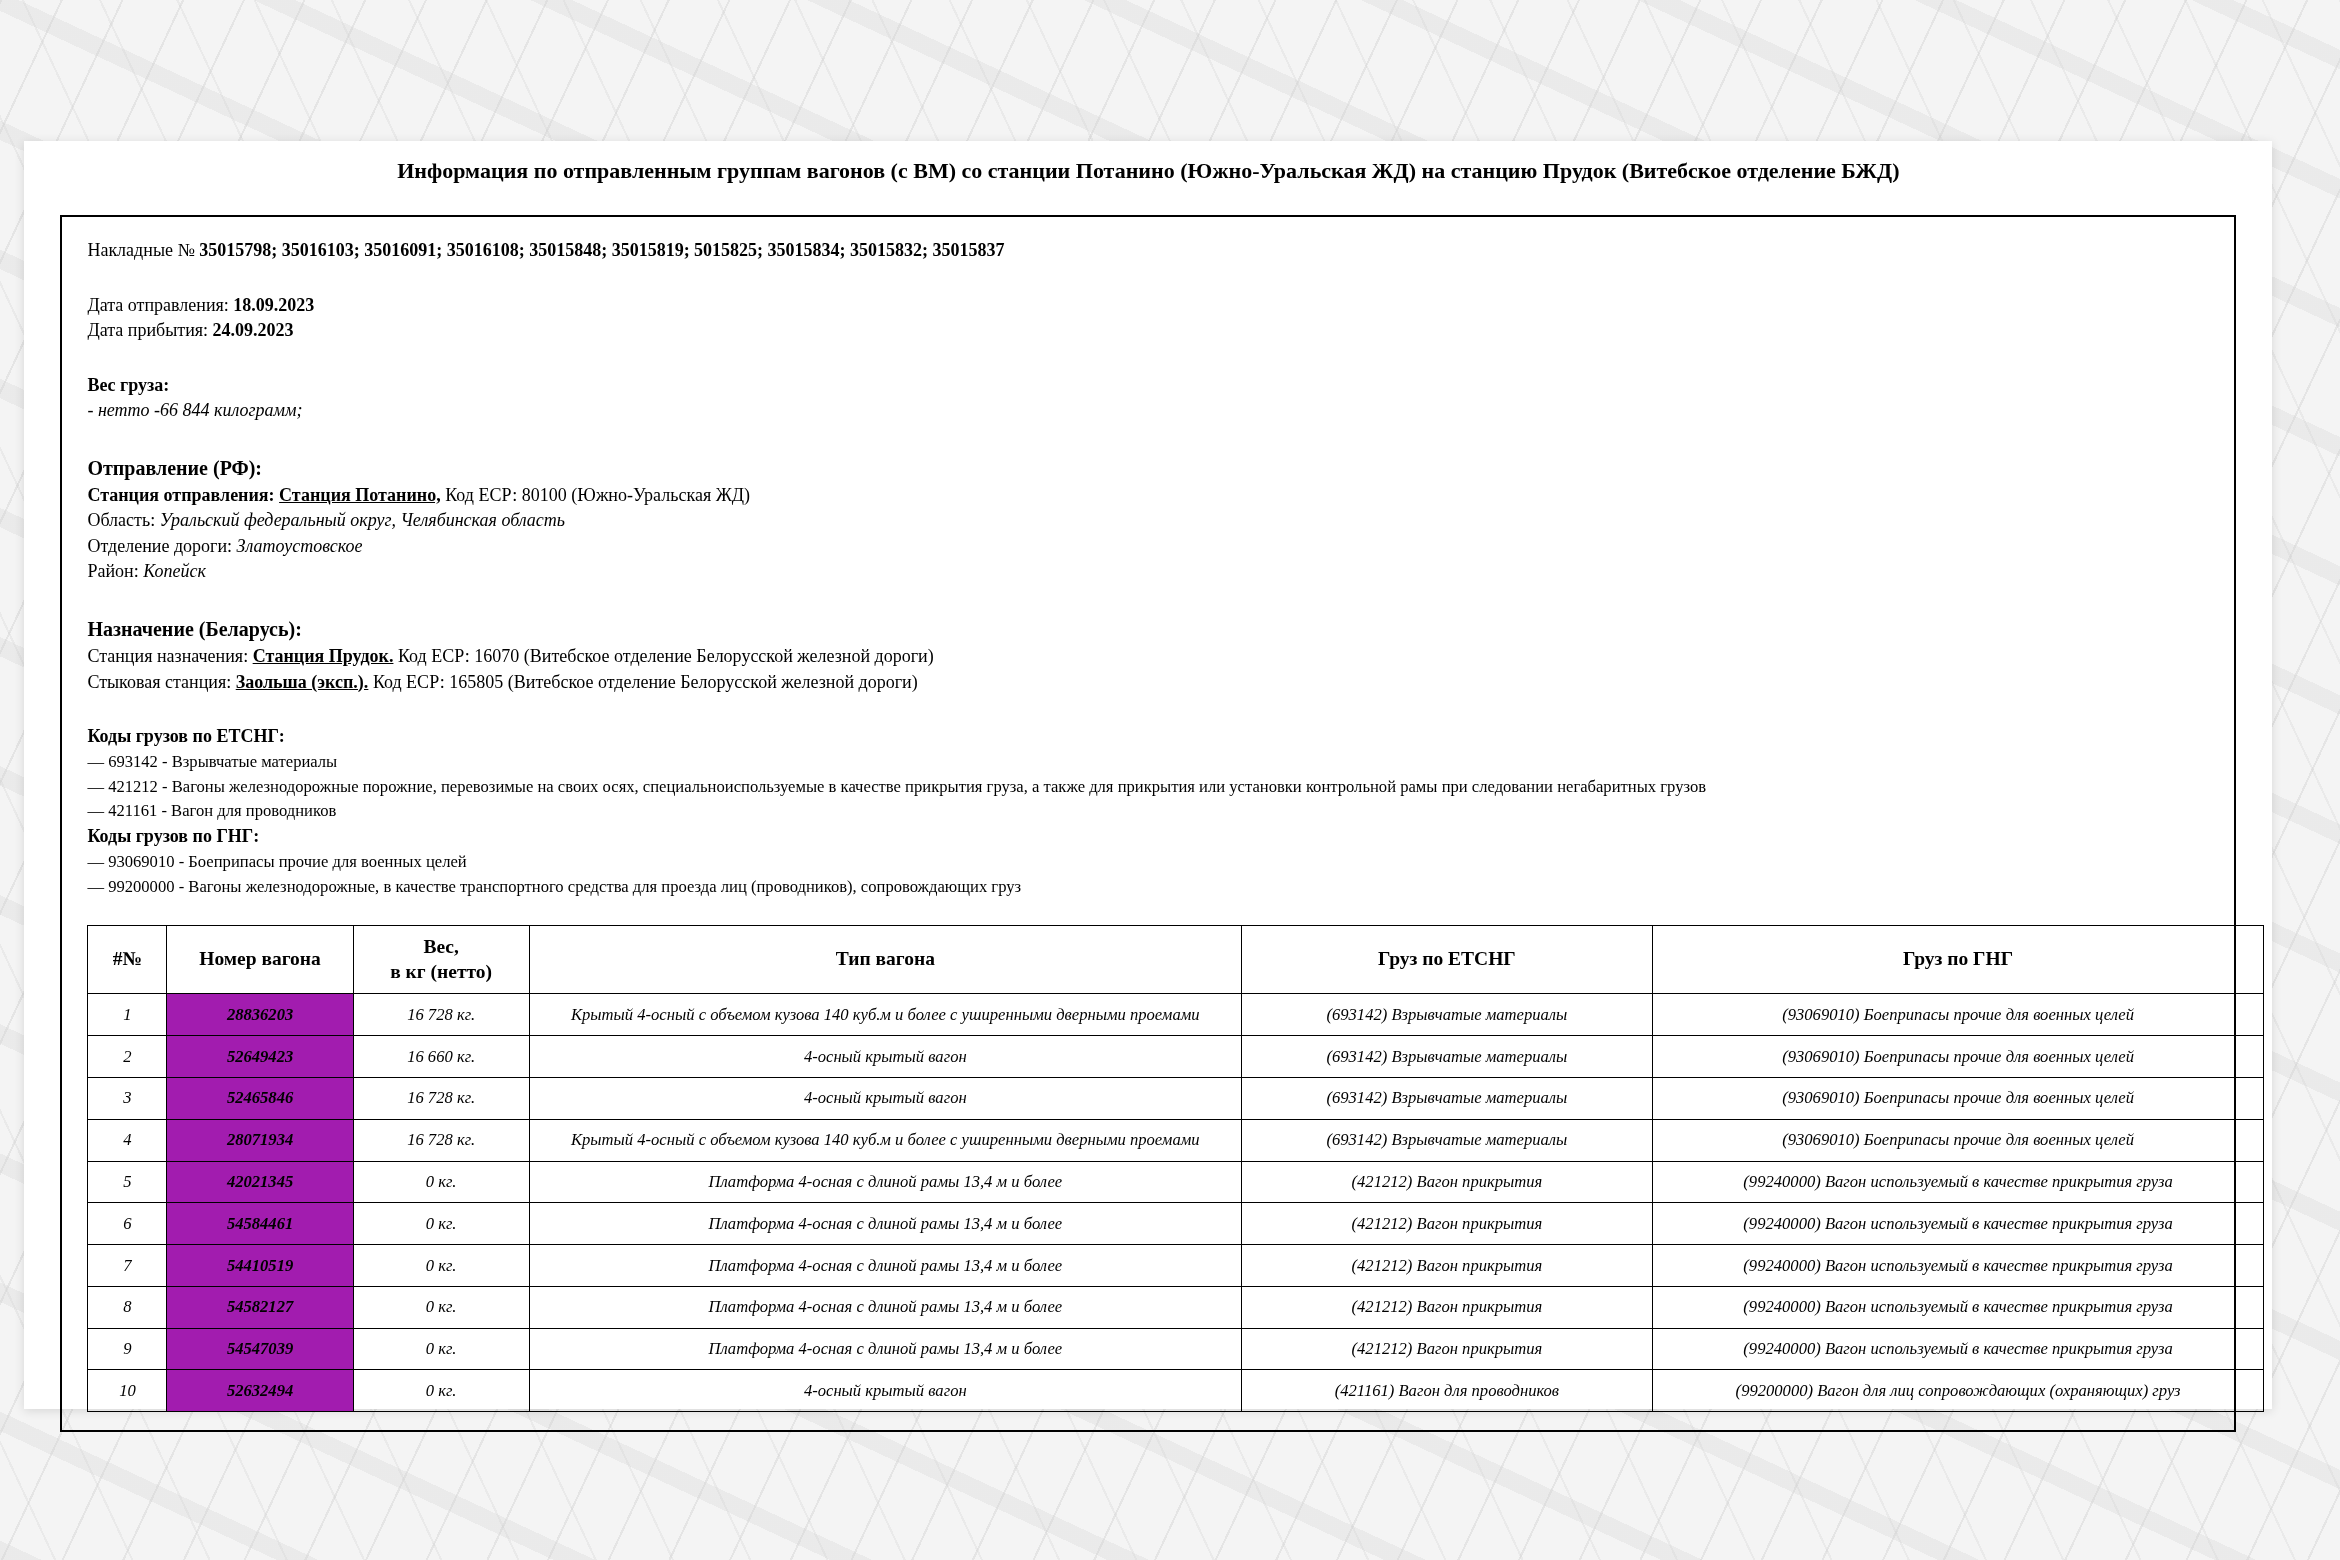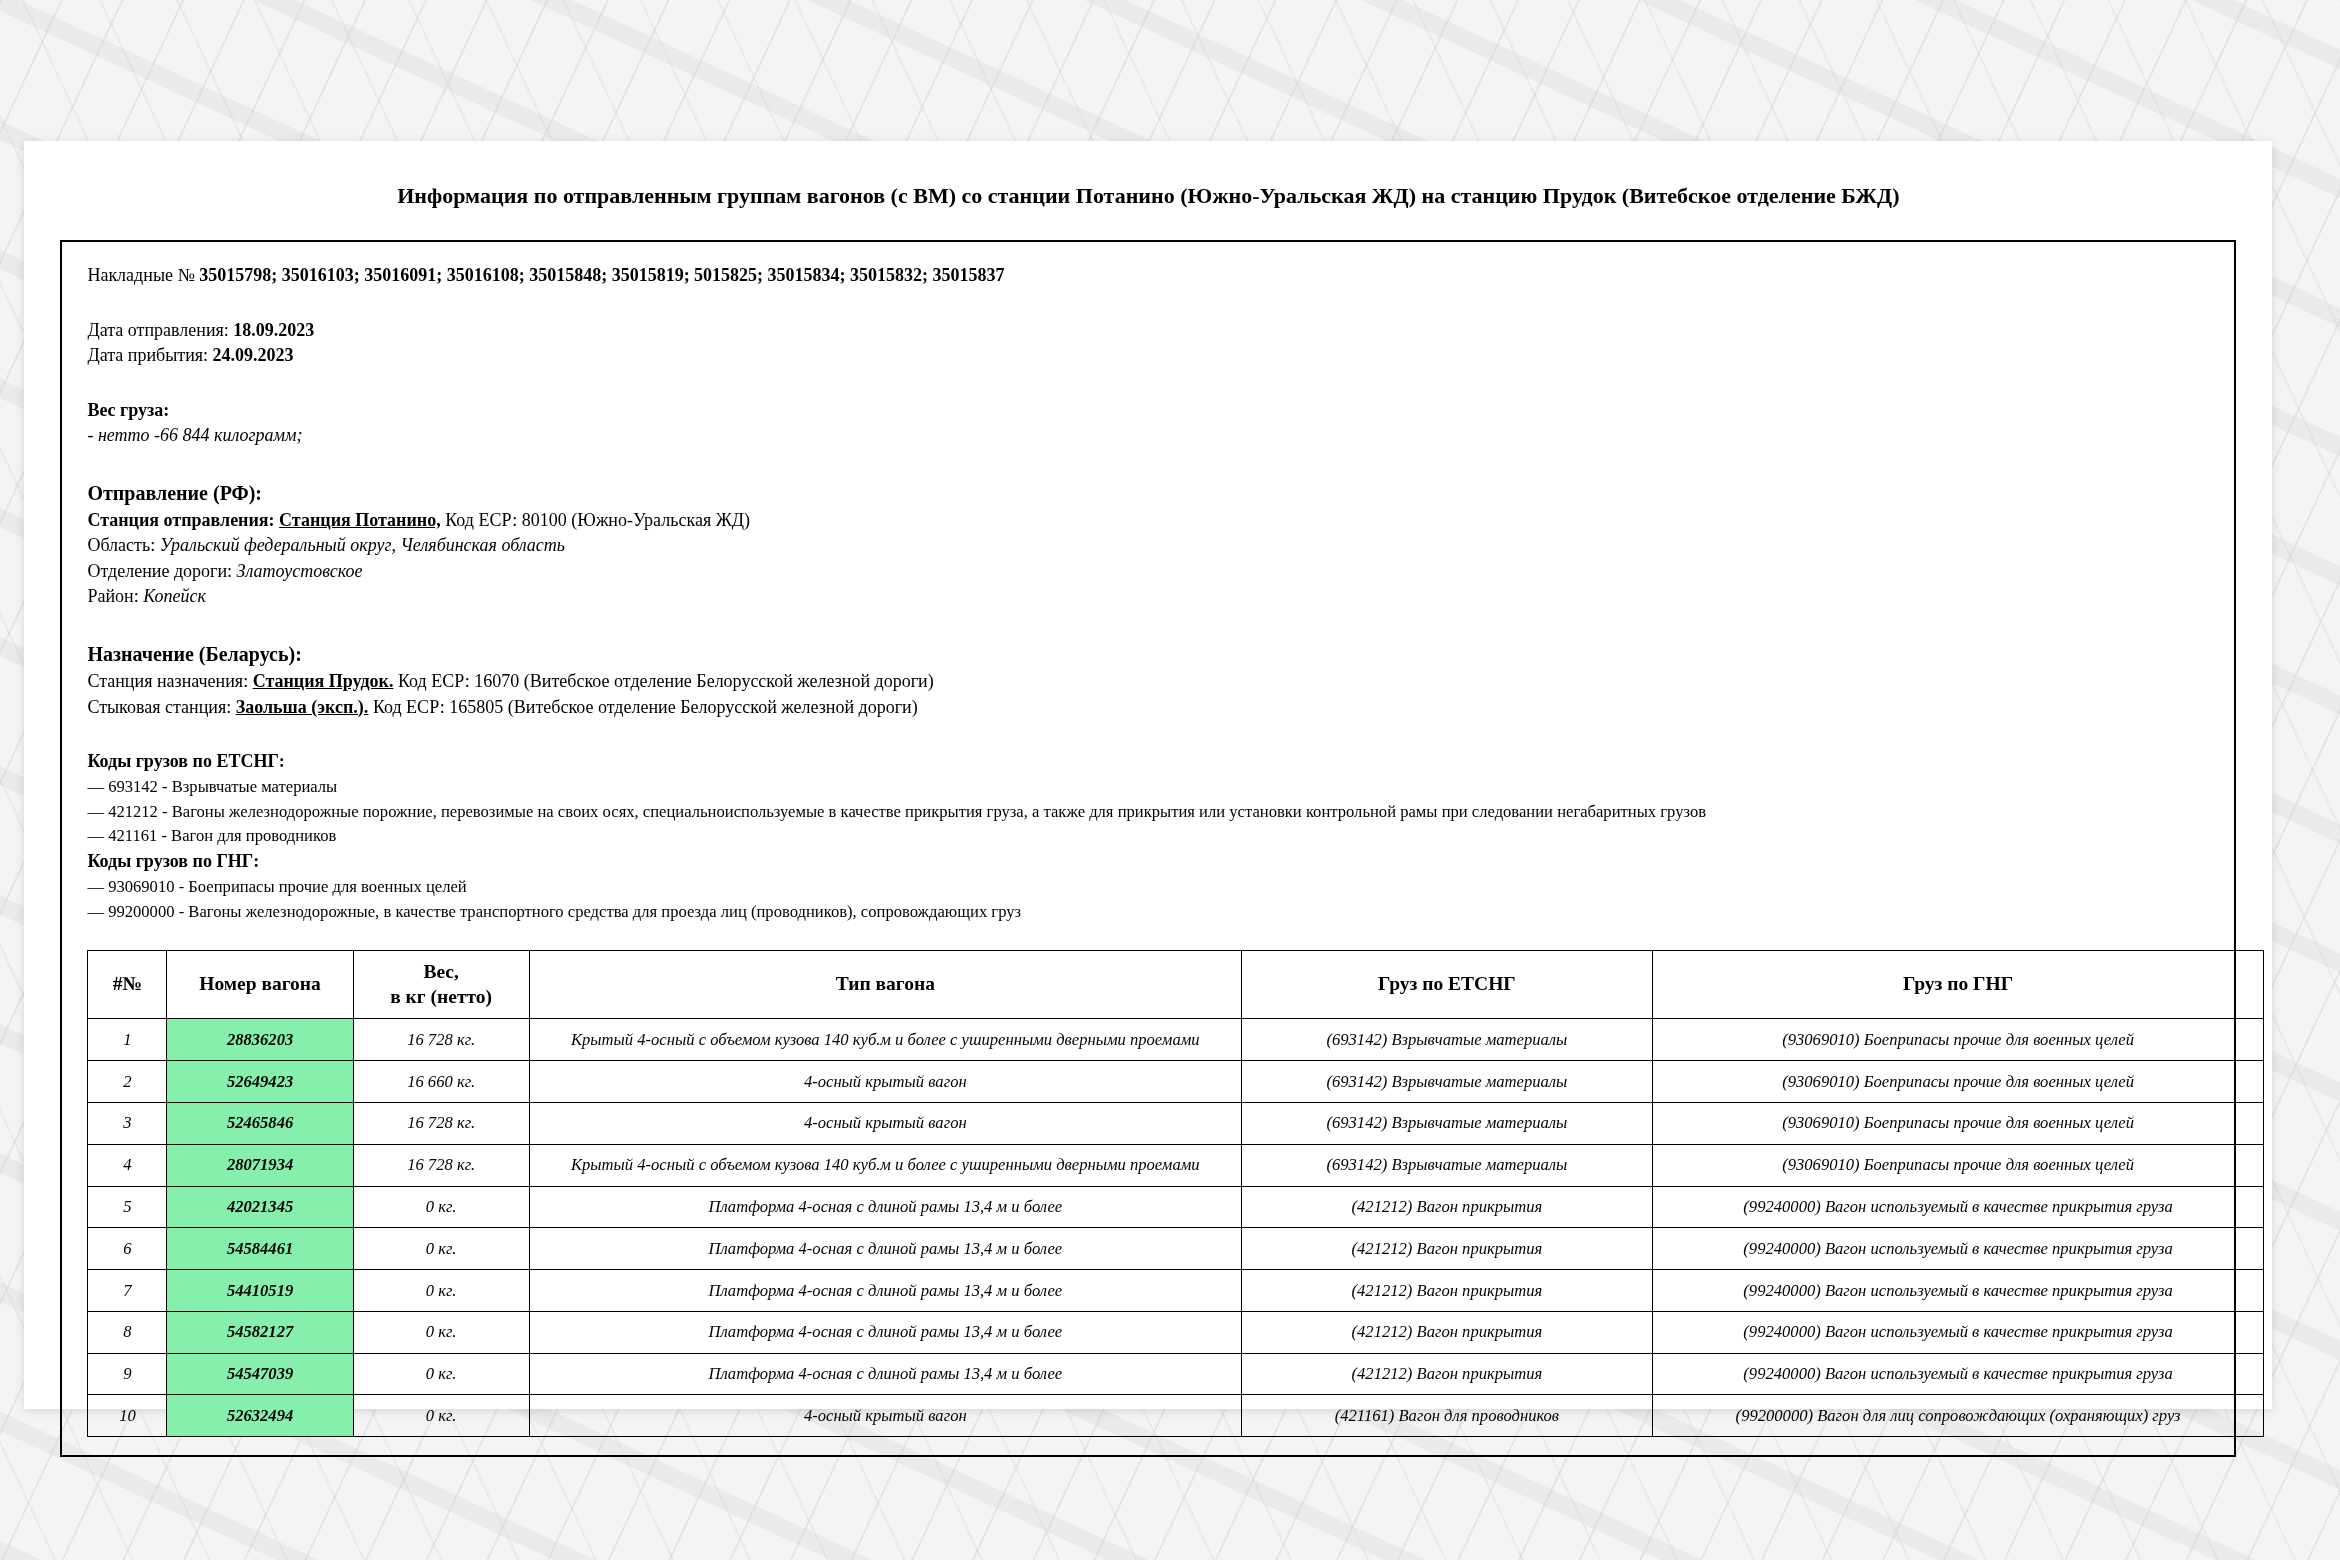--- a/index.html
+++ b/index.html
@@ -33,21 +33,21 @@
     height: 1268px;
     background: #ffffff;
     box-shadow: 0 2px 9.8px rgba(0,0,0,0.12);
     z-index: 1;
   }
   .doc-title {
     text-align: center;
     font-weight: bold;
     font-size: 22px;
     color: #000;
-    padding: 41px 59px 0 59px;
+    padding: 16px 59px 0 59px;
     line-height: 1.3;
   }
   .doc-box {
     margin: 29px 36px 0 36px;
     border: 2px solid #000;
     padding: 21.5px 25px 17.6px 25px;
     min-height: 722px;
     box-sizing: border-box;
   }
   .line {
@@ -89,21 +89,21 @@
   }
   table.wagons th {
     font-weight: bold;
     font-size: 19.5px;
     height: 60px;
     line-height: 1.25;
   }
   table.wagons td { height: 33px; font-style: italic; }
   td.num { width: 68px; }
   td.wagon-no {
-    background: #86efac;
+    background: #a21caf;
     font-weight: bold;
     font-style: normal;
     font-size: 18.5px;
   }
   th.c-num { width: 68px; }
   th.c-wagon { width: 172px; }
   th.c-weight { width: 162px; margin-left: 20px; }
   th.c-type { width: 683px; }
   th.c-etsng { width: 390px; }
   th.c-gng { width: 585px; }

